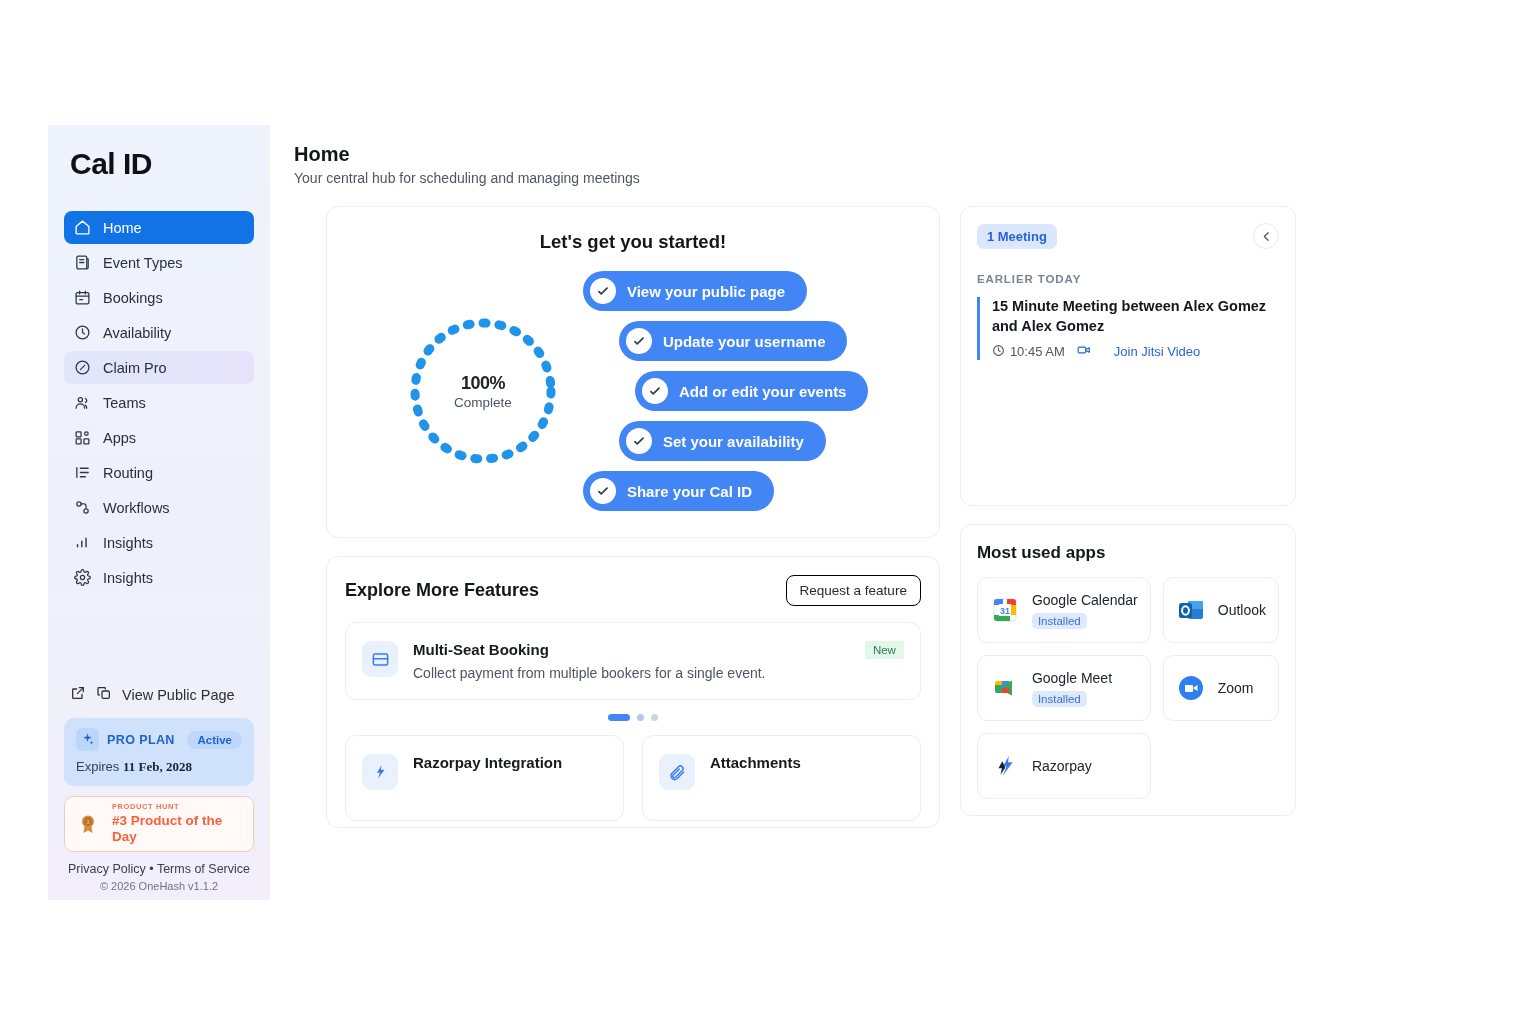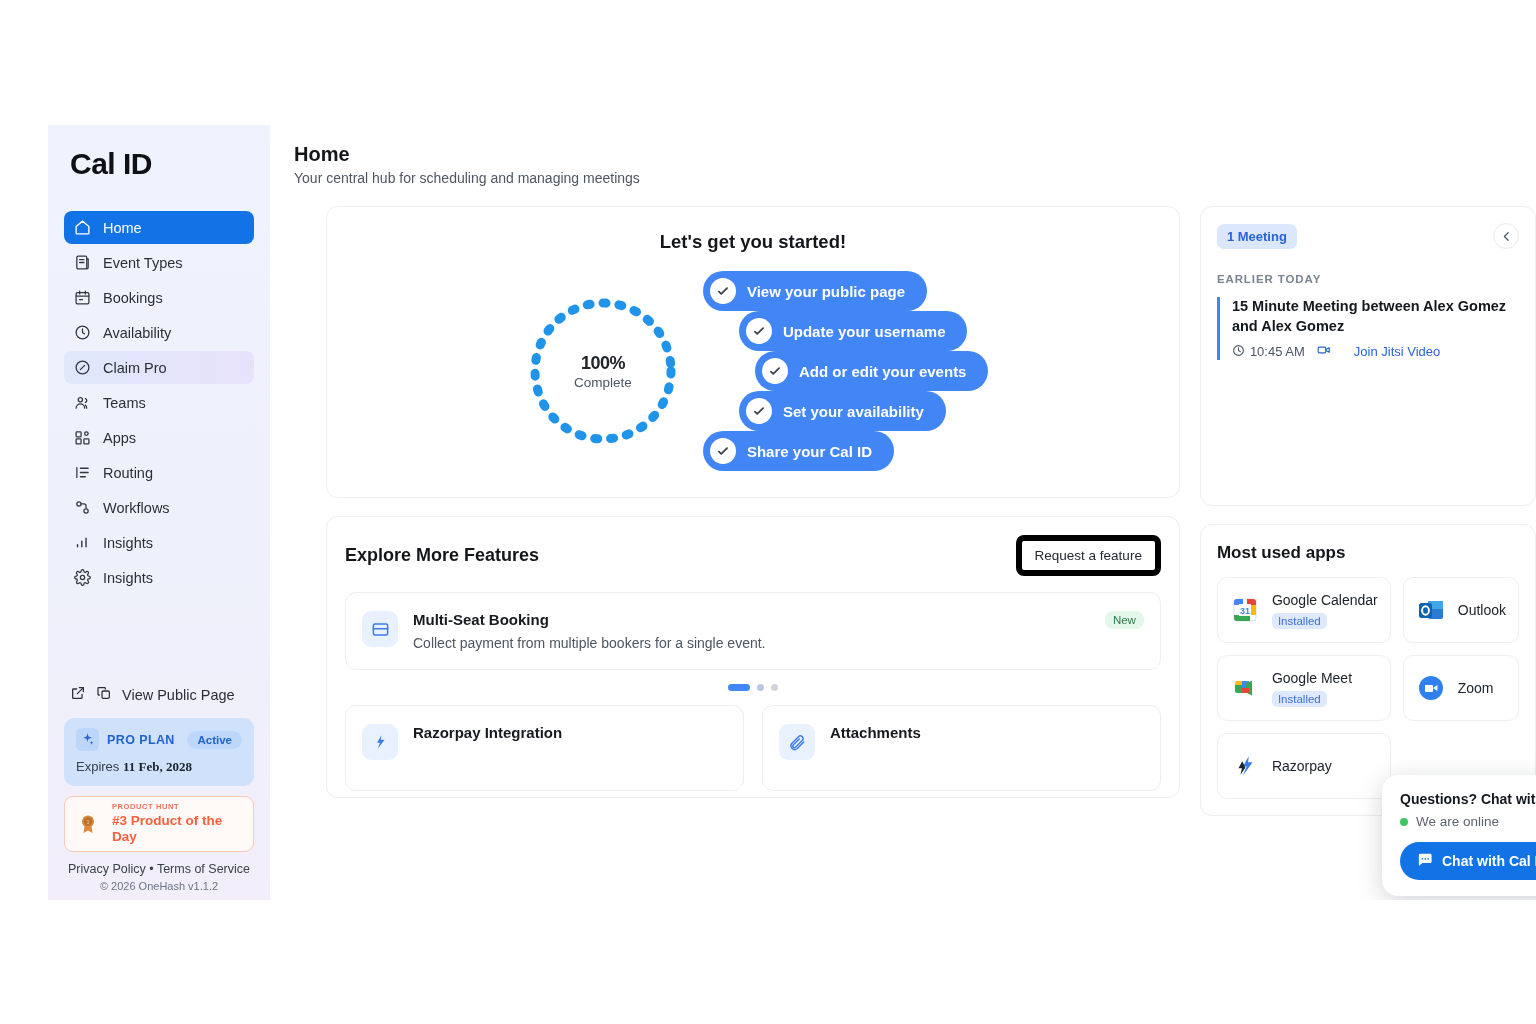--- a/index.html
+++ b/index.html
@@ -7,21 +7,21 @@
     width: 1536px; height: 1024px;
     background: #ffffff;
     font-family: "Liberation Sans", sans-serif;
     overflow: hidden;
   }
 
   
   #app {
     position: absolute;
     left: 48px; top: 125px;
-    width: 1488px; height: 775px;
+    width: 1248px; height: 775px;
     display: flex;
     background: #ffffff;
     overflow: hidden;
   }
 
   
   .sidebar {
     width: 222px;
     flex: 0 0 222px;
     background: linear-gradient(180deg,#eff3fd 0%, #eef1fb 55%, #f2eefb 100%);
@@ -141,21 +141,21 @@
   .ring-wrap { position: relative; width: 200px; flex: 0 0 200px; display:flex; align-items:center; justify-content:center;}
   .ring { position: relative; width: 150px; height: 150px; }
   .ring svg { display: block; }
   .ring-text {
     position: absolute; inset: 0;
     display: flex; flex-direction: column; align-items: center; justify-content: center;
   }
   .ring-pct { font-size: 18px; font-weight: bold; color: #20242b; letter-spacing: -0.5px; }
   .ring-lab { font-size: 13.5px; color: #4d5662; margin-top: 1px; }
 
-  .steps { display: flex; flex-direction: column; width: 300px; }
+  .steps { display: flex; flex-direction: column; gap: 10px; width: 300px; }
   .step {
     background: #4285f4;
     border-radius: 22px;
     height: 40px;
     display: flex; align-items: center; gap: 11px;
     padding: 0 22px 0 7px;
     color: #ffffff;
     font-size: 15px;
     font-weight: bold;
     cursor: pointer;
@@ -172,21 +172,21 @@
   .s1 { margin-left: 36px; }
   .s2 { margin-left: 52px; }
   .s3 { margin-left: 36px; }
   .s4 { margin-left: 0px; }
 
   
   .explore { margin-top: 18px; padding: 18px 18px 6px 18px; }
   .explore-head { display: flex; align-items: center; justify-content: space-between; }
   .explore-title { font-size: 18px; font-weight: bold; color: #14161a; }
   .req-btn {
-    border: 6px solid #000000; border-radius: 8px;
+    border: 1px solid #000000; border-radius: 8px;
     background: #ffffff;
     font-size: 13.5px; color: #242a33;
     padding: 7px 13px;
     cursor: pointer;
     font-family: inherit;
   }
   .feature-card {
     margin-top: 16px;
     border: 1px solid #eceef1; border-radius: 11px;
     padding: 18px 16px;
@@ -197,21 +197,21 @@
     width: 36px; height: 36px; border-radius: 9px;
     background: #eaf1fe;
     display: flex; align-items: center; justify-content: center;
     flex: 0 0 36px;
   }
   .feat-name { font-size: 15px; font-weight: bold; color: #171a1f; }
   .feat-desc { font-size: 14px; color: #4d5662; margin-top: 7px; }
   .new-badge {
     margin-left: auto;
     background: #e3f7ea; color: #2c7a4b;
-    font-size: 11.5px; border-radius: 8px;
+    font-size: 11.5px; border-radius: 0;
     padding: 3px 8px;
   }
   .dots { display: flex; align-items: center; justify-content: center; gap: 7px; padding: 14px 0 14px 0; }
   .dot { width: 7px; height: 7px; border-radius: 4px; background: #cfd4db; cursor: pointer; }
   .dot.on { width: 22px; background: #4285f4; }
   .dot.mid { background: #b9c6e6; }
 
   .row2 { display: flex; gap: 18px; }
   .mini-card {
     flex: 1 1 0; min-width: 0;

